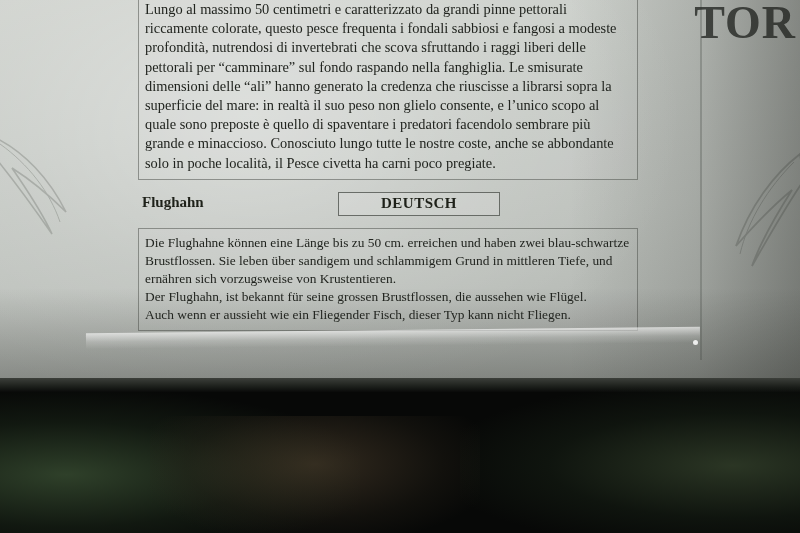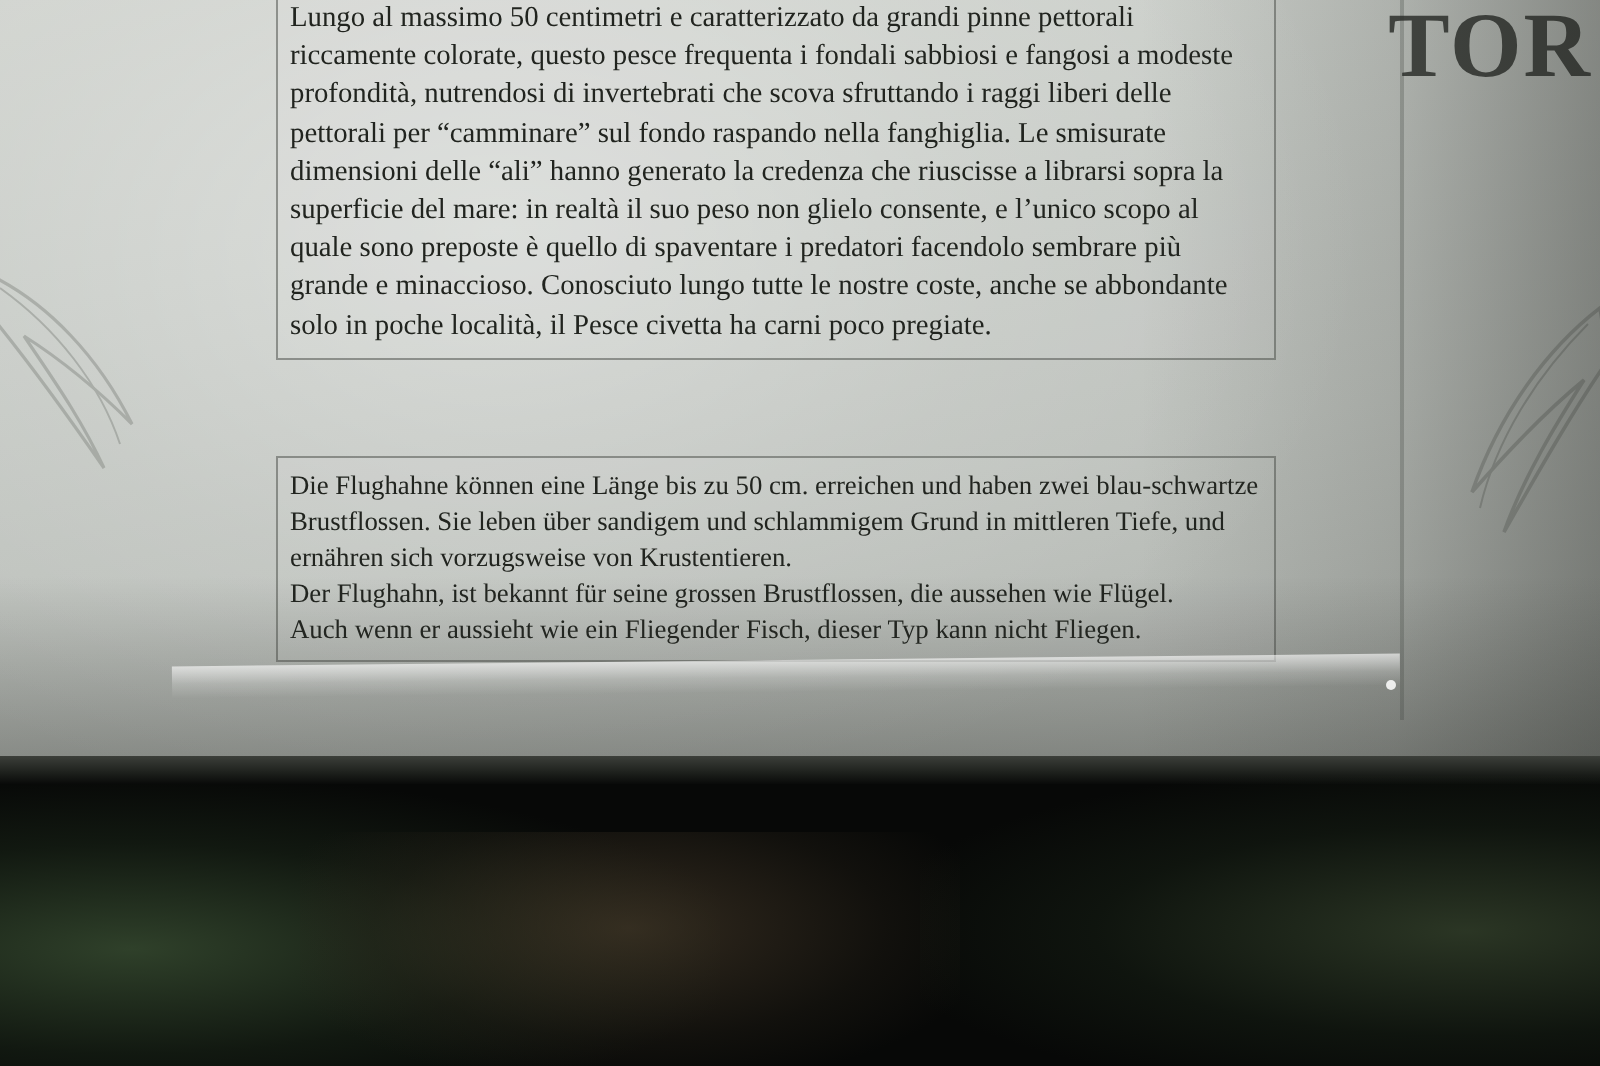--- a/index.html
+++ b/index.html
@@ -249,20 +249,24 @@
     </svg>
 
     <div class="vrule"></div>
 
     <div class="big-title">TOR</div>
 
     <div class="italian-block">
       <p>Lungo al massimo 50 centimetri e caratterizzato da grandi pinne pettorali riccamente colorate, questo pesce frequenta i fondali sabbiosi e fangosi a modeste profondità, nutrendosi di invertebrati che scova sfruttando i raggi liberi delle pettorali per “camminare” sul fondo raspando nella fanghiglia. Le smisurate dimensioni delle “ali” hanno generato la credenza che riuscisse a librarsi sopra la superficie del mare: in realtà il suo peso non glielo consente, e l’unico scopo al quale sono preposte è quello di spaventare i predatori facendolo sembrare più grande e minaccioso. Conosciuto lungo tutte le nostre coste, anche se abbondante solo in poche località, il Pesce civetta ha carni poco pregiate.</p>
     </div>
 
+    <div class="lang-row">
+      <div class="species-name">Flughahn</div>
+      <div class="lang-label">DEUTSCH</div>
+    </div>
 
     <div class="german-block">
       <p>Die Flughahne können eine Länge bis zu 50 cm. erreichen und haben zwei blau-schwartze Brustflossen. Sie leben über sandigem und schlammigem Grund in mittleren Tiefe, und ernähren sich vorzugsweise von Krustentieren.</p>
       <p>Der Flughahn, ist bekannt für seine grossen Brustflossen, die aussehen wie Flügel.</p>
       <p>Auch wenn er aussieht wie ein Fliegender Fisch, dieser Typ kann nicht Fliegen.</p>
     </div>
 
     <div class="board-shadow-right"></div>
     <div class="board-shadow-bottom"></div>
   </div>

